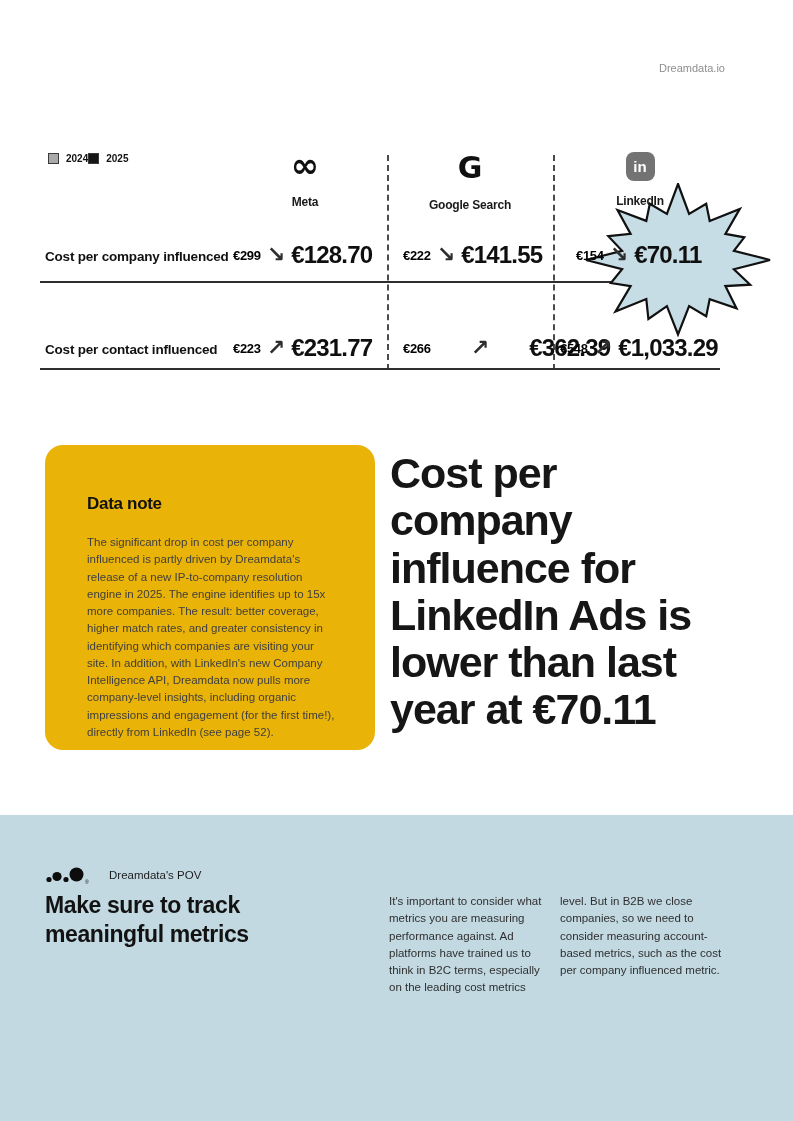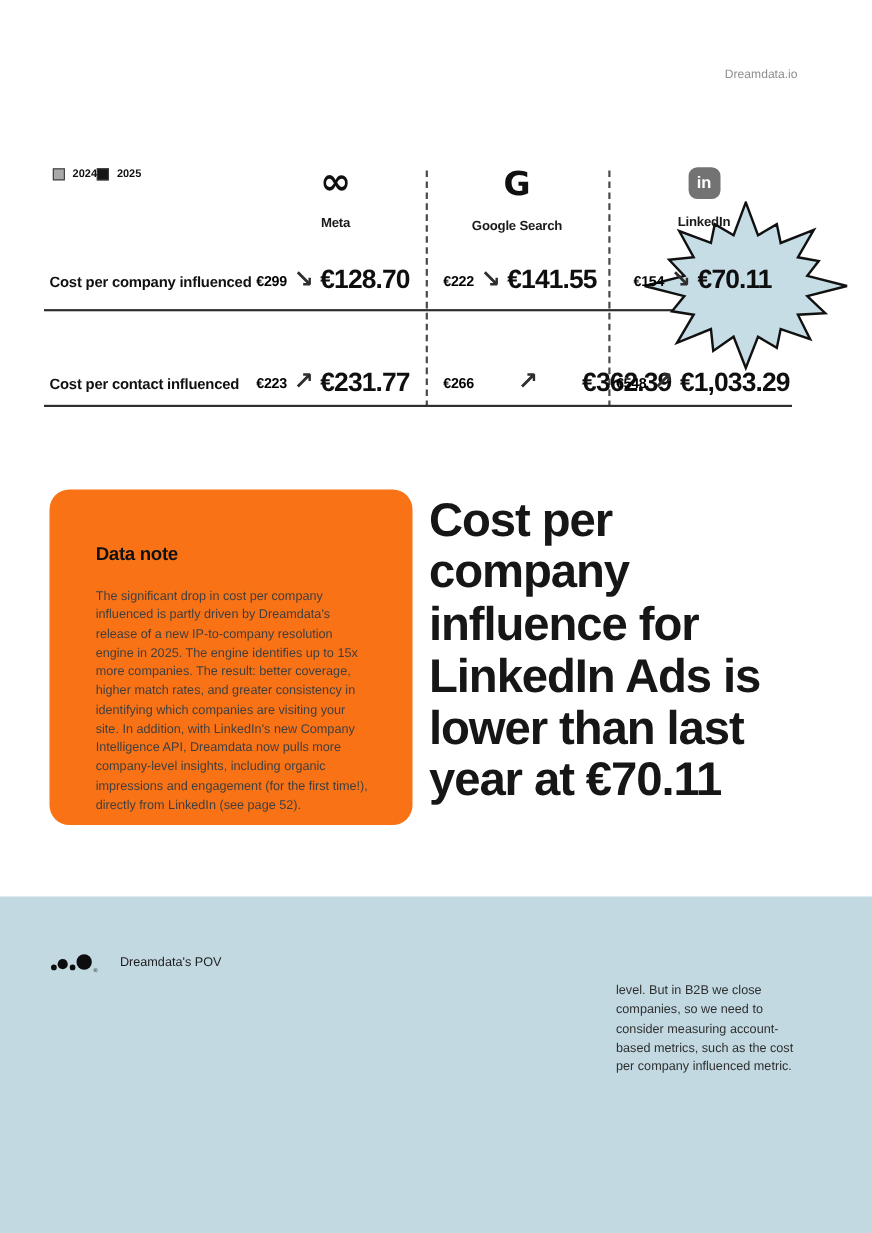--- a/index.html
+++ b/index.html
@@ -42,21 +42,21 @@
   .row-label { position:absolute; font-size:13.5px; font-weight:700; letter-spacing:-0.2px; color:#111; }
   .vcluster { position:absolute; display:flex; align-items:center; gap:6px; height:34px; z-index:3; }
   .old-val { font-size:13px; font-weight:700; color:#000000; letter-spacing:-0.3px; }
   .trend-arrow { font-size:22px; font-weight:900; color:#2e2e2e; line-height:22px; font-family:"DejaVu Sans", sans-serif; }
   .new-val { font-size:24px; font-weight:800; color:#0f0f0f; letter-spacing:-0.8px; white-space:nowrap; }
   
   .starburst { position:absolute; left:583px; top:183px; width:190px; height:155px; z-index:2; }
   
   .note-card {
     position:absolute; left:45px; top:445px; width:330px; height:305px;
-    background:#f97316; border-radius:18px; padding:49px 42px;
+    background:#eab308; border-radius:18px; padding:49px 42px;
   }
   .note-title { font-size:17px; font-weight:800; letter-spacing:-0.3px; color:#111; }
   .note-body { margin-top:20px; font-size:11.5px; line-height:1.5; color:#3f3f3f; width:250px; }
   
   .headline {
     position:absolute; left:390px; top:450px; width:390px;
     font-size:43px; font-weight:800; line-height:1.1; letter-spacing:-1px;
     color:#161616; white-space:pre-line;
   }
   
@@ -162,16 +162,19 @@
     <div class="pov-brandline">
       <svg width="52" height="20" viewBox="0 0 52 20">
         <circle cx="4" cy="14.5" r="2.6" fill="#0d0d0d"></circle>
         <circle cx="12" cy="11.5" r="4.6" fill="#0d0d0d"></circle>
         <circle cx="21" cy="14.5" r="2.6" fill="#0d0d0d"></circle>
         <circle cx="31.5" cy="9.5" r="7" fill="#0d0d0d"></circle>
         <text x="40" y="19" font-size="5" fill="#0d0d0d">®</text>
       </svg>
       <span class="pov-label">Dreamdata's POV</span>
     </div>
+    <div class="pov-heading">Make sure to track
+meaningful metrics</div>
+    <div class="pov-col pov-col1">It's important to consider what metrics you are measuring performance against. Ad platforms have trained us to think in B2C terms, especially on the leading cost metrics</div>
     <div class="pov-col pov-col2">level. But in B2B we close companies, so we need to consider measuring account-based metrics, such as the cost per company influenced metric.</div>
   </div>
 
 </div>
 
 </body></html>

